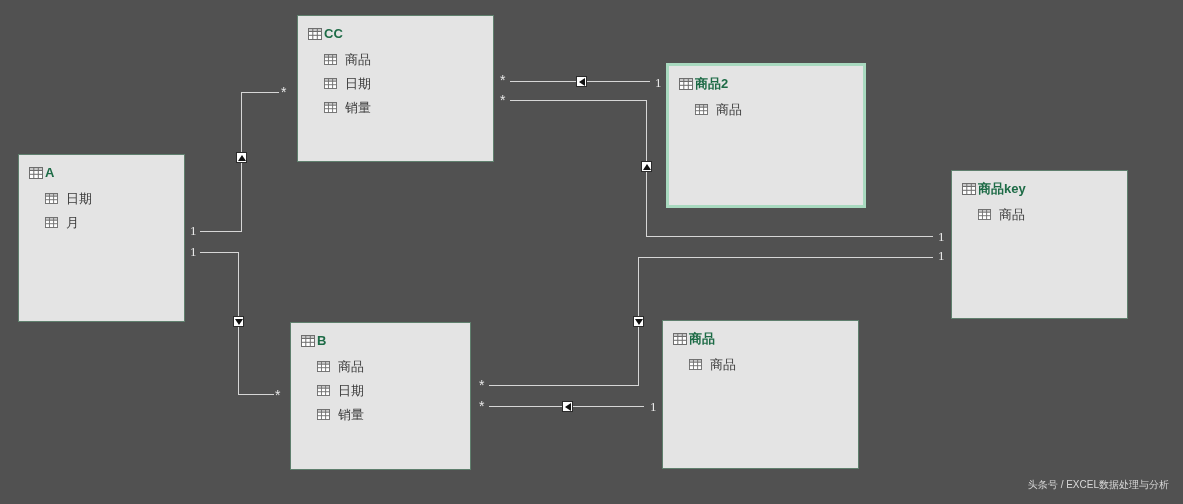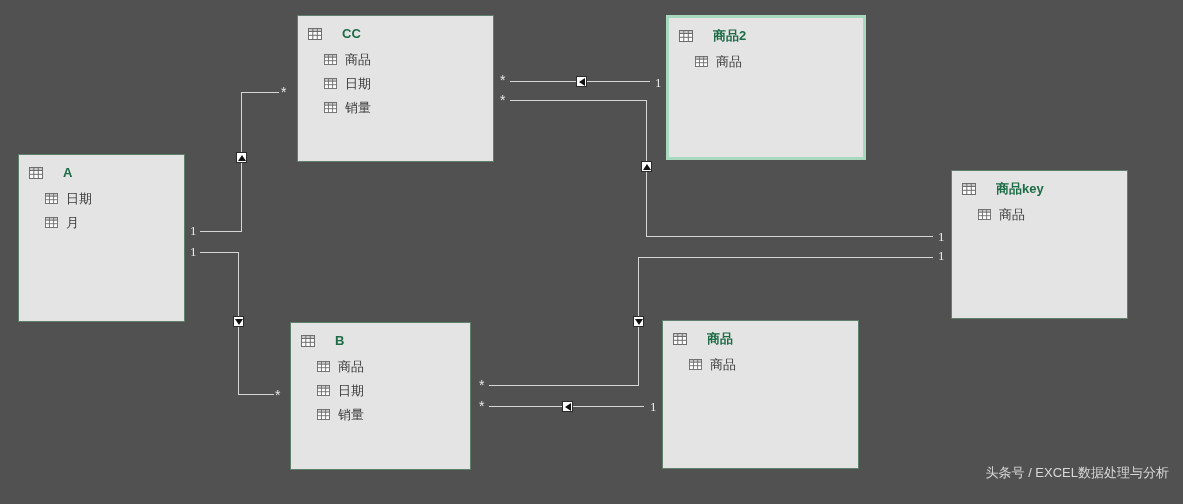--- a/index.html
+++ b/index.html
@@ -23,25 +23,26 @@
   }
   
   .tbl {
     position: absolute;
     background: #e4e4e4;
     box-sizing: border-box;
     border: 1px solid #5f7f6d;
   }
   .tbl.selected {
     border: 3px solid #a8d9bf;
+    margin-top: 48px;
   }
   .tbl-head {
     display: flex;
     align-items: center;
-    gap: 21px;
+    gap: 3px;
     padding: 10px 0 0 10px;
   }
   .tbl-name {
     color: #1d6b46;
     font-weight: bold;
     font-size: 13px;
     line-height: 15px;
     white-space: nowrap;
   }
   .tbl-fields {
@@ -104,23 +105,23 @@
     width: 0; height: 0;
   }
   .tri.left  { border-top: 4px solid transparent; border-bottom: 4px solid transparent; border-right: 6px solid #111; }
   .tri.up    { border-left: 4px solid transparent; border-right: 4px solid transparent; border-bottom: 6px solid #111; }
   .tri.down  { border-left: 4px solid transparent; border-right: 4px solid transparent; border-top: 6px solid #111; }
 
   
   #watermark {
     position: absolute;
     right: 14px;
-    bottom: 22px;
+    bottom: 10px;
     color: #d8d8d8;
-    font-size: 13px;
+    font-size: 10px;
     line-height: 18px;
     white-space: nowrap;
   }
 </style>
 </head>
 <body>
 
 <div id="canvas">
 
   <div id="lines">

